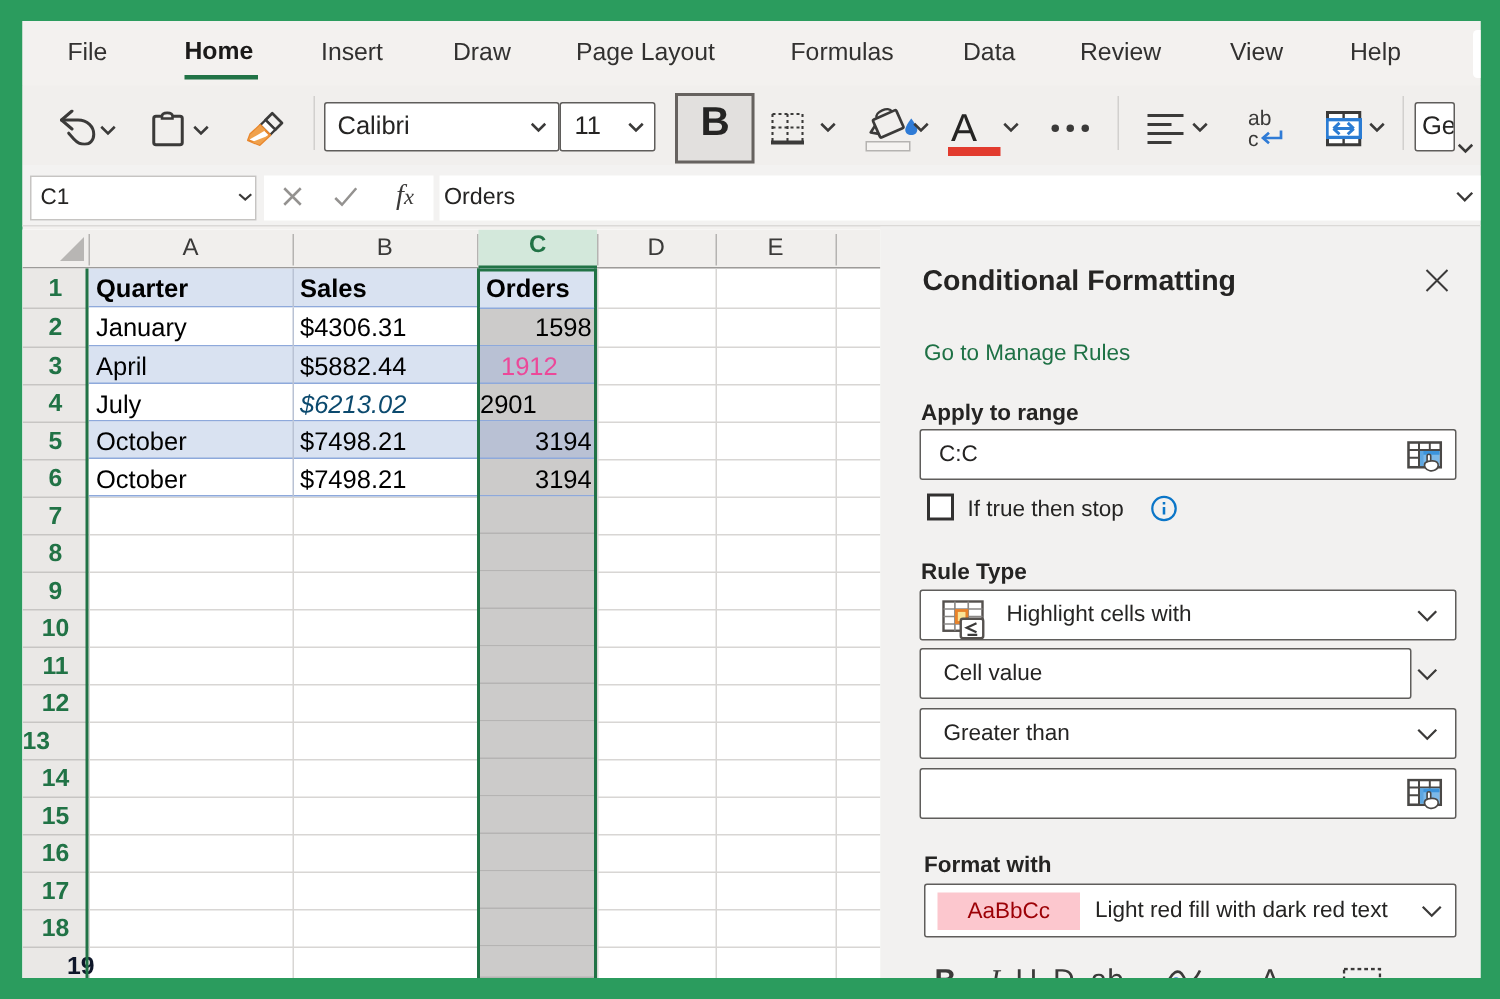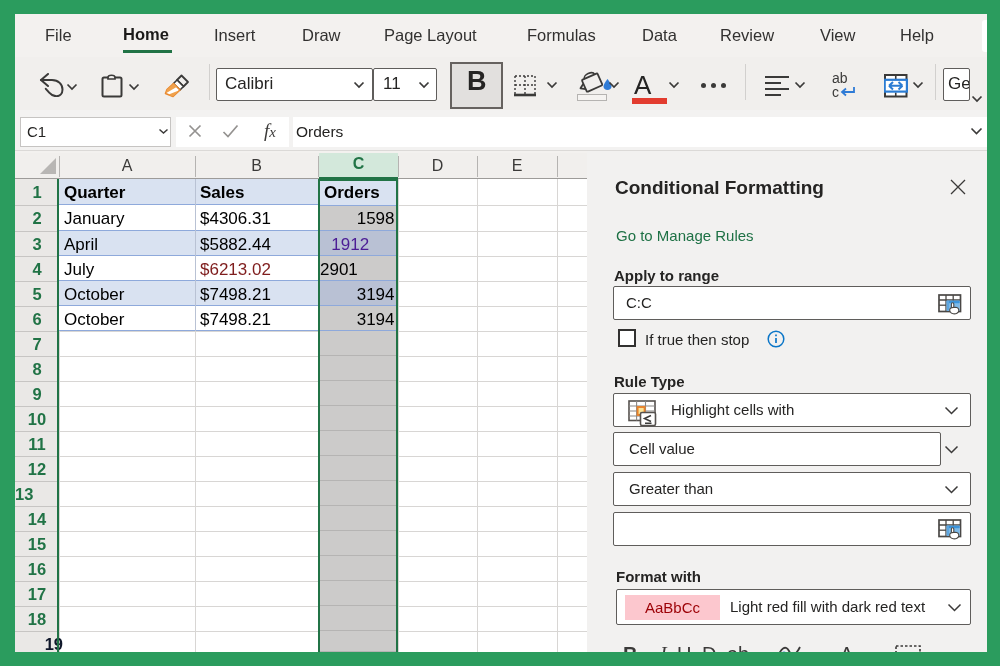--- a/index.html
+++ b/index.html
@@ -222,36 +222,36 @@
         <div class="abs" style="left:180px;top:52px;width:1px;height:26px;background:#b9c2d4"></div>
         <div class="abs" style="left:49px;top:56px;font-size:17px;color:#000;">January</div>
         <div class="abs" style="left:185px;top:56px;font-size:17px;color:#000;">$4306.31</div>
         <div class="abs" style="left:44px;top:78px;width:259px;height:25px;background:#d9e2f1;border-bottom:1px solid #8ea9db"></div>
         <div class="abs" style="left:180px;top:78px;width:1px;height:25px;background:#b9c2d4"></div>
         <div class="abs" style="left:49px;top:82px;font-size:17px;color:#000;">April</div>
         <div class="abs" style="left:185px;top:82px;font-size:17px;color:#000;">$5882.44</div>
         <div class="abs" style="left:44px;top:103px;width:259px;height:25px;background:#ffffff;border-bottom:1px solid #8ea9db"></div>
         <div class="abs" style="left:180px;top:103px;width:1px;height:25px;background:#b9c2d4"></div>
         <div class="abs" style="left:49px;top:107px;font-size:17px;color:#000;">July</div>
-        <div class="abs" style="left:185px;top:107px;font-size:17px;color:#7f1d1d;">$6213.02</div>
+        <div class="abs" style="left:185px;top:107px;font-size:17px;color:#0c4a6e;font-style:italic;">$6213.02</div>
         <div class="abs" style="left:44px;top:128px;width:259px;height:25px;background:#d9e2f1;border-bottom:1px solid #8ea9db"></div>
         <div class="abs" style="left:180px;top:128px;width:1px;height:25px;background:#b9c2d4"></div>
         <div class="abs" style="left:49px;top:132px;font-size:17px;color:#000;">October</div>
         <div class="abs" style="left:185px;top:132px;font-size:17px;color:#000;">$7498.21</div>
         <div class="abs" style="left:44px;top:153px;width:259px;height:25px;background:#ffffff;border-bottom:1px solid #8ea9db"></div>
         <div class="abs" style="left:180px;top:153px;width:1px;height:25px;background:#b9c2d4"></div>
         <div class="abs" style="left:49px;top:157px;font-size:17px;color:#000;">October</div>
         <div class="abs" style="left:185px;top:157px;font-size:17px;color:#000;">$7498.21</div>
       </div>
 
     <div id="ccol">
         <div class="abs" style="left:305px;top:52px;width:77px;height:26px;background:#cccbca;border-bottom:1px solid #8ea9db"></div>
         <div class="abs" style="left:305px;top:56px;width:74.5px;text-align:right;font-size:17px;color:#000">1598</div>
         <div class="abs" style="left:305px;top:78px;width:77px;height:25px;background:#b9c1d4;border-bottom:1px solid #8ea9db"></div>
-        <div class="abs" style="left:298px;top:82px;width:74.5px;text-align:center;font-size:17px;color:#4c1d95">1912</div>
+        <div class="abs" style="left:319px;top:82px;width:74.5px;text-align:left;font-size:17px;color:#ec4899">1912</div>
         <div class="abs" style="left:305px;top:103px;width:77px;height:25px;background:#cccbca;border-bottom:1px solid #8ea9db"></div>
         <div class="abs" style="left:305px;top:107px;width:74.5px;text-align:left;font-size:17px;color:#000">2901</div>
         <div class="abs" style="left:305px;top:128px;width:77px;height:25px;background:#b9c1d4;border-bottom:1px solid #8ea9db"></div>
         <div class="abs" style="left:305px;top:132px;width:74.5px;text-align:right;font-size:17px;color:#000">3194</div>
         <div class="abs" style="left:305px;top:153px;width:77px;height:25px;background:#cccbca;border-bottom:1px solid #8ea9db"></div>
         <div class="abs" style="left:305px;top:157px;width:74.5px;text-align:right;font-size:17px;color:#000">3194</div>
         <div class="abs" style="left:305px;top:178px;width:77px;height:25px;background:#cccbca;border-bottom:1px solid #b5b4b3"></div>
         <div class="abs" style="left:305px;top:203px;width:77px;height:25px;background:#cccbca;border-bottom:1px solid #b5b4b3"></div>
         <div class="abs" style="left:305px;top:228px;width:77px;height:25px;background:#cccbca;border-bottom:1px solid #b5b4b3"></div>
         <div class="abs" style="left:305px;top:253px;width:77px;height:25px;background:#cccbca;border-bottom:1px solid #b5b4b3"></div>

